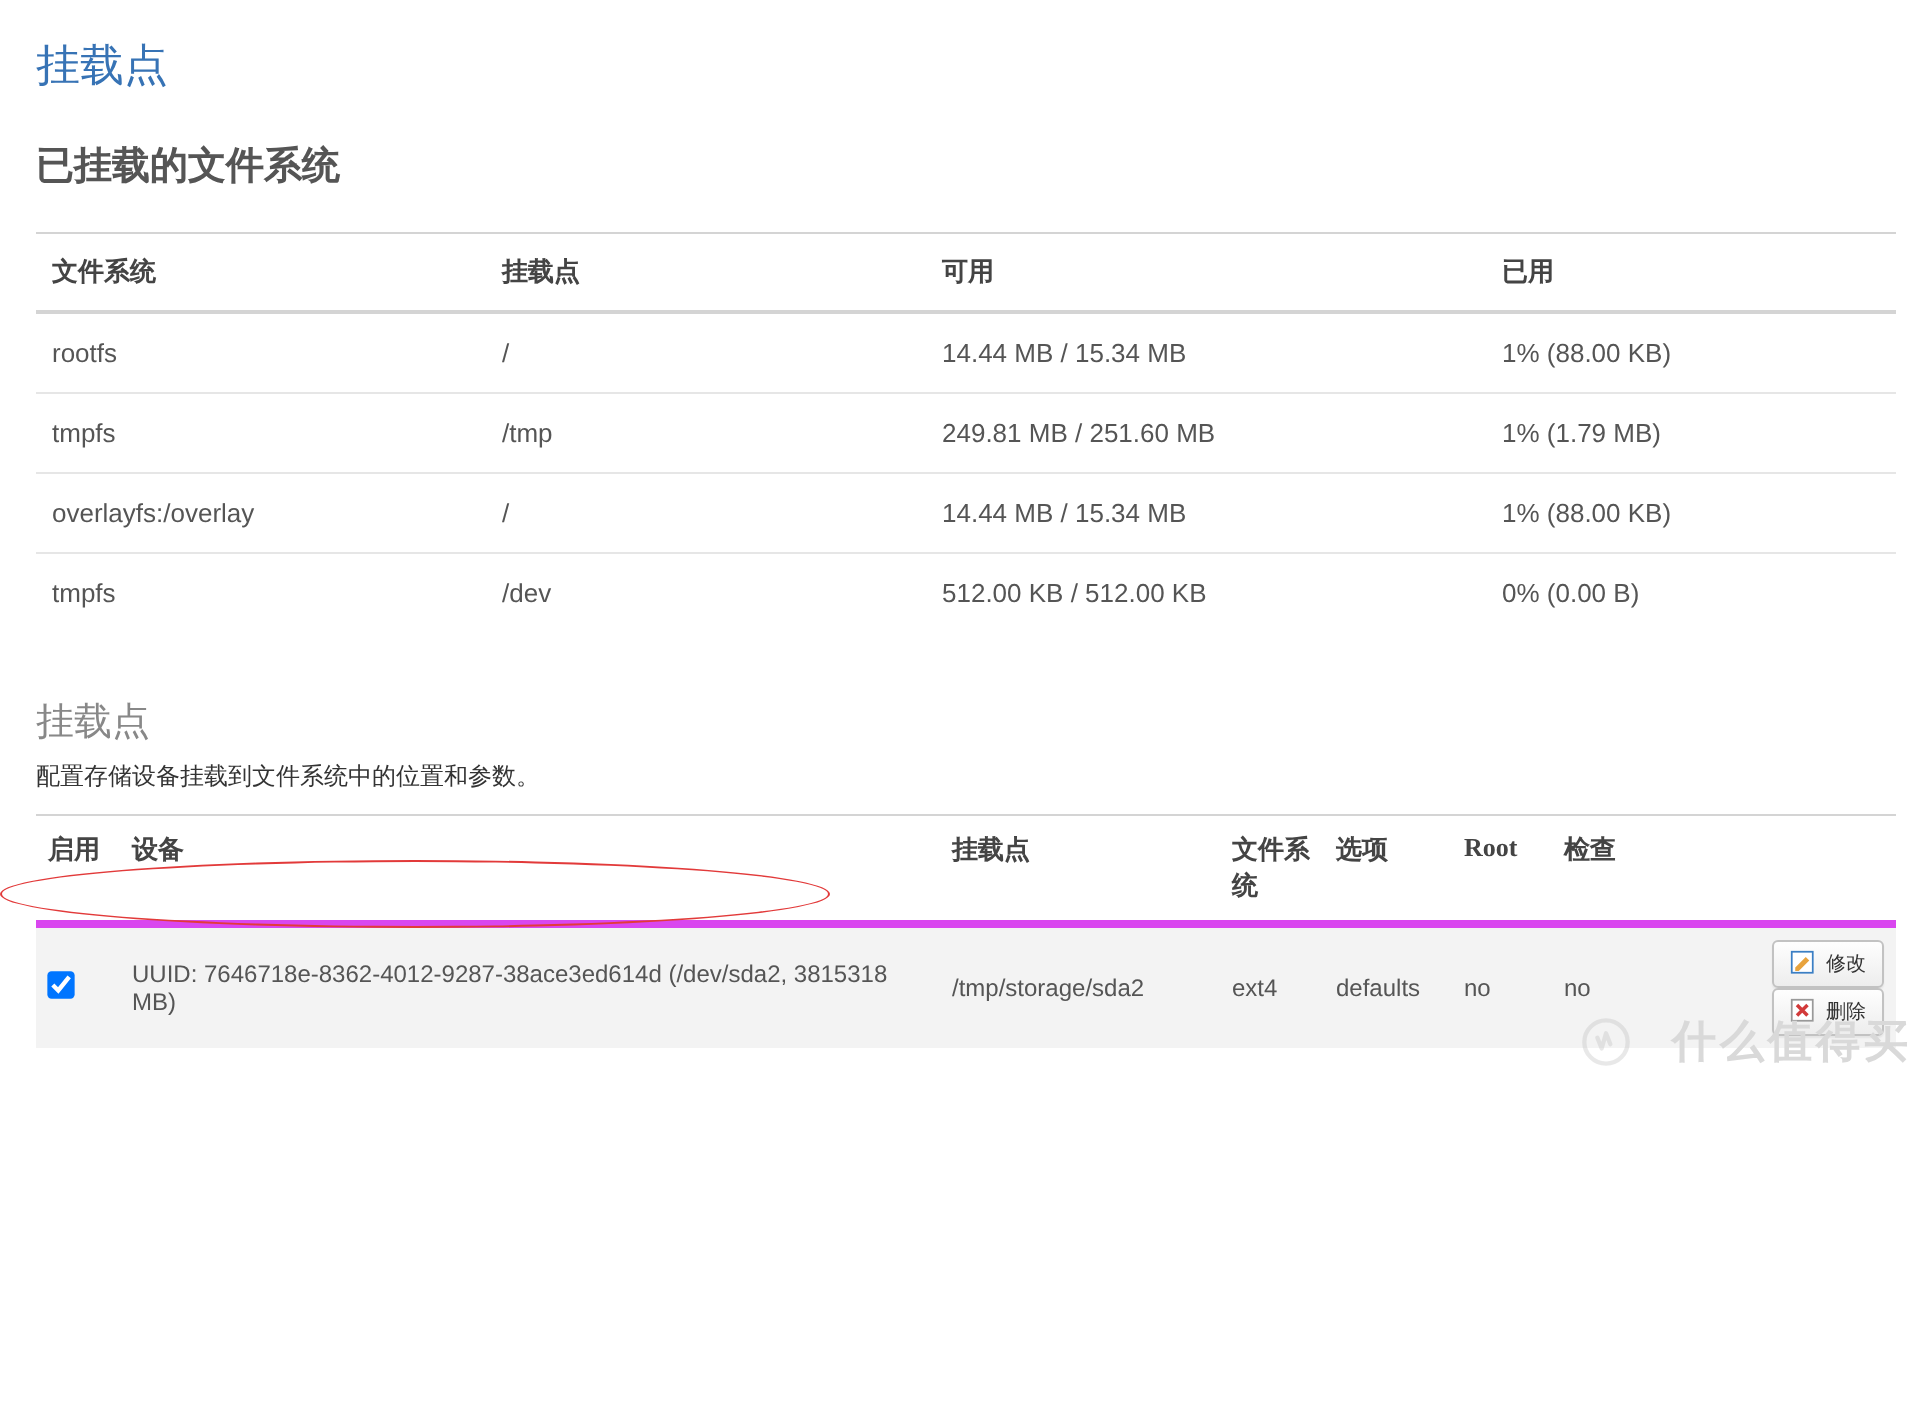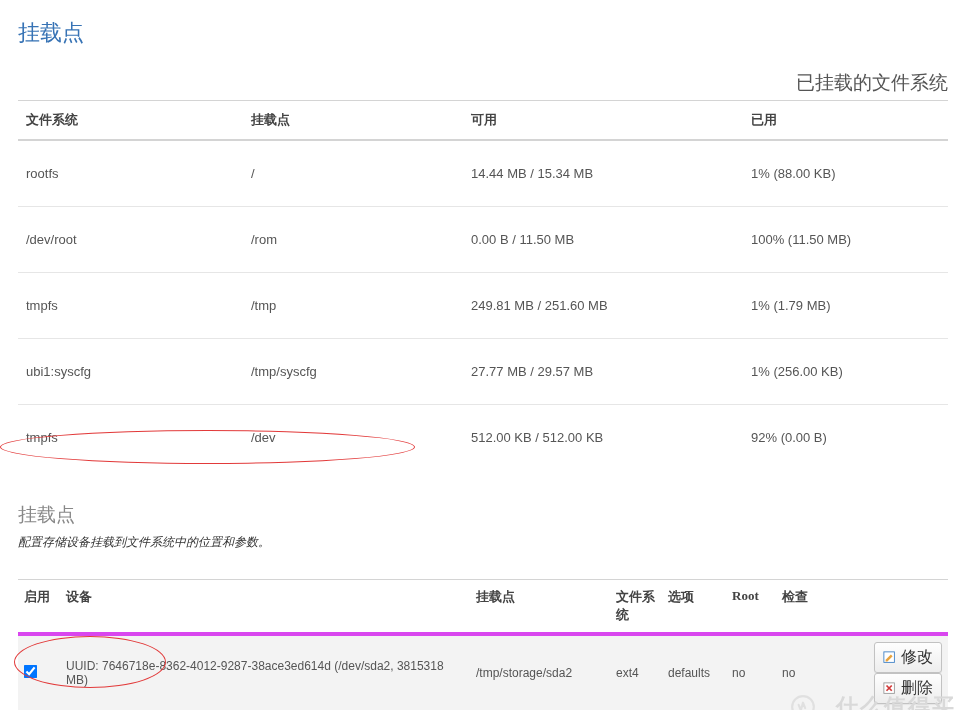--- a/index.html
+++ b/index.html
@@ -14,55 +14,53 @@
     }
     .page-title {
       font-size: 22px;
       color: #3773b5;
       font-weight: normal;
       margin-bottom: 22px;
     }
     .section-title {
       font-size: 19px;
       color: #555;
-      font-weight: normal;
-      margin-bottom: 4px;
-      text-align: right;
+      font-weight: bold;
+      margin-bottom: 20px;
     }
     .table {
       width: 100%;
       border-collapse: collapse;
       margin-bottom: 32px;
     }
     .table th {
       text-align: left;
       font-weight: bold;
       color: #444;
       font-size: 13px;
       padding: 10px 8px;
       border-top: 1px solid #d4d4d4;
       border-bottom: 2px solid #d4d4d4;
     }
     .table td {
-      padding: 25px 8px;
+      padding: 12px 8px;
       border-top: 1px solid #e6e6e6;
       color: #555;
       font-size: 13px;
     }
     .sub-section-title {
       font-size: 19px;
       color: #888;
       font-weight: normal;
       margin-bottom: 6px;
     }
     .sub-desc {
       font-size: 12px;
       color: #333;
-      margin-bottom: 28px;
-      font-style: italic;
+      margin-bottom: 10px;
     }
     .table2 {
       width: 100%;
       border-collapse: collapse;
     }
     .table2 th {
       text-align: left;
       font-weight: bold;
       color: #444;
       font-size: 13px;
@@ -91,21 +89,21 @@
     .col-check { width: 42px; }
     .col-actions { width: 130px; text-align: right; }
     .btn {
       display: inline-flex;
       align-items: center;
       gap: 4px;
       background: linear-gradient(#fefefe, #ededed);
       border: 1px solid #c2c2c2;
       border-radius: 3px;
       padding: 4px 8px;
-      font-size: 16px;
+      font-size: 10px;
       color: #333;
       cursor: pointer;
       margin-left: 4px;
       box-shadow: 0 1px 1px rgba(0,0,0,0.06);
     }
     .ico-edit svg, .ico-del svg { display: block; }
     input[type=checkbox] { transform: scale(1.05); }
     .watermark {
       position: absolute;
       right: 10px;
@@ -147,42 +145,36 @@
     </tr>
   </thead>
   <tbody id="mounted-body">
       <tr>
         <td>rootfs</td>
         <td>/</td>
         <td>14.44 MB / 15.34 MB</td>
         <td>1% (88.00 KB)</td>
       </tr>
       <tr>
-        <td>/dev/root</td>
-        <td>/rom</td>
-        <td>0.00 B / 11.50 MB</td>
-        <td>100% (11.50 MB)</td>
-      </tr>
-      <tr>
         <td>tmpfs</td>
         <td>/tmp</td>
         <td>249.81 MB / 251.60 MB</td>
         <td>1% (1.79 MB)</td>
       </tr>
       <tr>
-        <td>ubi1:syscfg</td>
-        <td>/tmp/syscfg</td>
-        <td>27.77 MB / 29.57 MB</td>
-        <td>1% (256.00 KB)</td>
+        <td>overlayfs:/overlay</td>
+        <td>/</td>
+        <td>14.44 MB / 15.34 MB</td>
+        <td>1% (88.00 KB)</td>
       </tr>
       <tr>
         <td>tmpfs</td>
         <td>/dev</td>
         <td>512.00 KB / 512.00 KB</td>
-        <td>92% (0.00 B)</td>
+        <td>0% (0.00 B)</td>
       </tr>
     </tbody>
 </table>
 
 <h2 class="sub-section-title">挂载点</h2>
 <p class="sub-desc">配置存储设备挂载到文件系统中的位置和参数。</p>
 
 <table class="table2">
   <thead>
     <tr>

